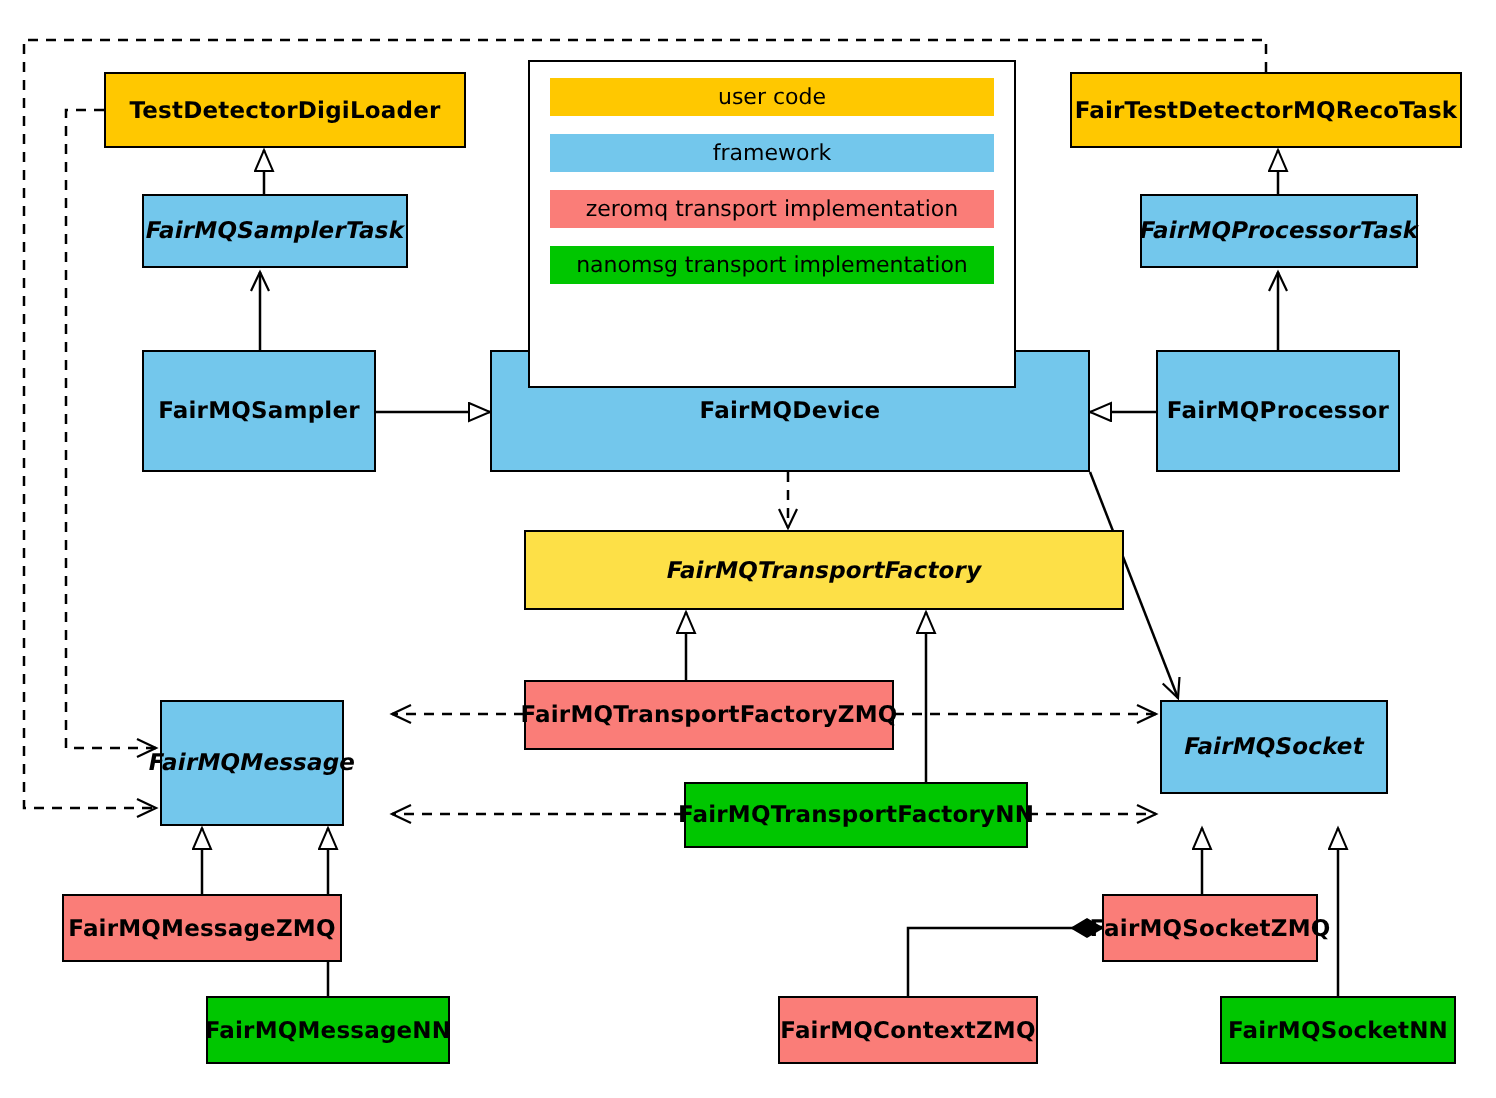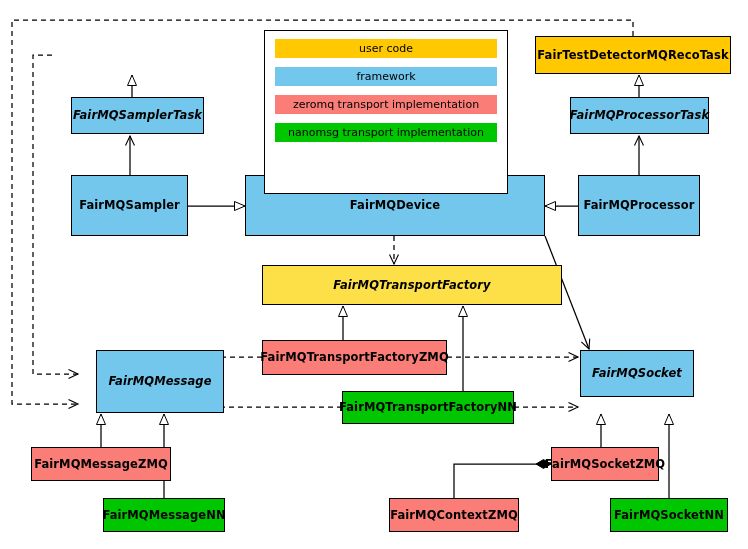--- a/index.html
+++ b/index.html
@@ -129,20 +129,23 @@
       <path d="M 164 498 L 164 414" marker-end="url(#m-tri)"></path>
 
       <path d="M 601 447 L 601 414" marker-end="url(#m-tri)"></path>
 
       <path d="M 669 498 L 669 414" marker-end="url(#m-tri)"></path>
 
       <path d="M 454 515 L 454 464 L 551 464" marker-end="url(#m-diamond)"></path>
     </g>
   </svg>
 
+  <div class="node fill-user" style="left: 52px; top: 36px; width: 181px; height: 38px; background: rgb(255, 200, 0);">
+      <span>TestDetectorDigiLoader</span>
+    </div>
   <div class="node fill-user" style="left: 535px; top: 36px; width: 196px; height: 38px; background: rgb(255, 200, 0);">
       <span>FairTestDetectorMQRecoTask</span>
     </div>
   <div class="node fill-framework abstract" style="left: 71px; top: 97px; width: 133px; height: 37px; background: rgb(115, 199, 236);">
       <span>FairMQSamplerTask</span>
     </div>
   <div class="node fill-framework abstract" style="left: 570px; top: 97px; width: 139px; height: 37px; background: rgb(115, 199, 236);">
       <span>FairMQProcessorTask</span>
     </div>
   <div class="node fill-framework" style="left: 71px; top: 175px; width: 117px; height: 61px; background: rgb(115, 199, 236);">
@@ -156,21 +159,21 @@
     </div>
   <div class="node fill-framework abstract" style="left: 262px; top: 265px; width: 300px; height: 40px; background: #fde047;">
       <span>FairMQTransportFactory</span>
     </div>
   <div class="node fill-zmq" style="left: 262px; top: 340px; width: 185px; height: 35px; background: rgb(250, 125, 120);">
       <span>FairMQTransportFactoryZMQ</span>
     </div>
   <div class="node fill-nn" style="left: 342px; top: 391px; width: 172px; height: 33px; background: rgb(0, 198, 0);">
       <span>FairMQTransportFactoryNN</span>
     </div>
-  <div class="node fill-framework abstract" style="left: 96px; top: 350px; width: 128px; height: 63px; background: rgb(115, 199, 236);">
+  <div class="node fill-framework abstract" style="left: 80px; top: 350px; width: 92px; height: 63px; background: rgb(115, 199, 236);">
       <span>FairMQMessage</span>
     </div>
   <div class="node fill-framework abstract" style="left: 580px; top: 350px; width: 114px; height: 47px; background: rgb(115, 199, 236);">
       <span>FairMQSocket</span>
     </div>
   <div class="node fill-zmq" style="left: 31px; top: 447px; width: 140px; height: 34px; background: rgb(250, 125, 120);">
       <span>FairMQMessageZMQ</span>
     </div>
   <div class="node fill-nn" style="left: 103px; top: 498px; width: 122px; height: 34px; background: rgb(0, 198, 0);">
       <span>FairMQMessageNN</span>

